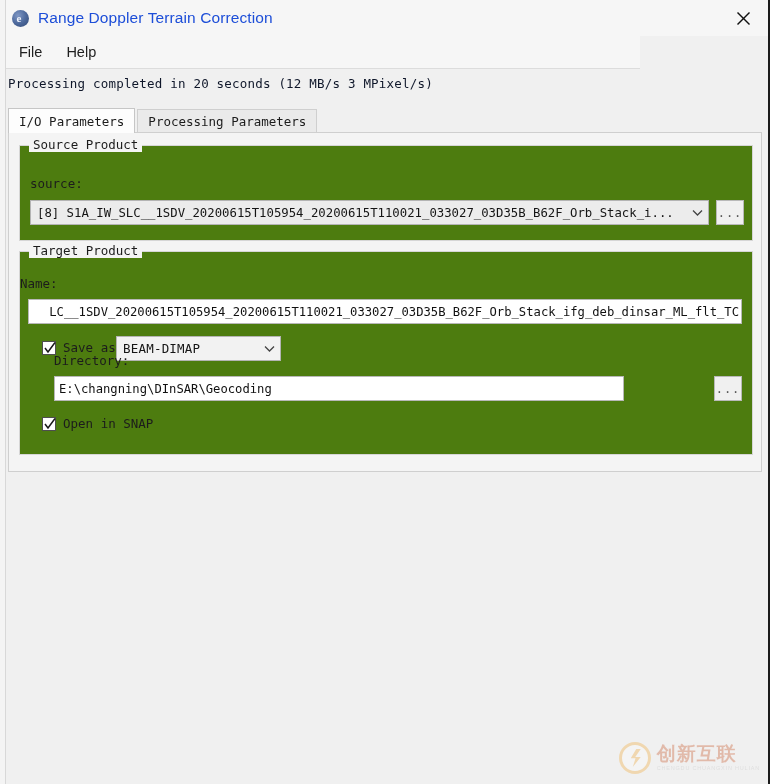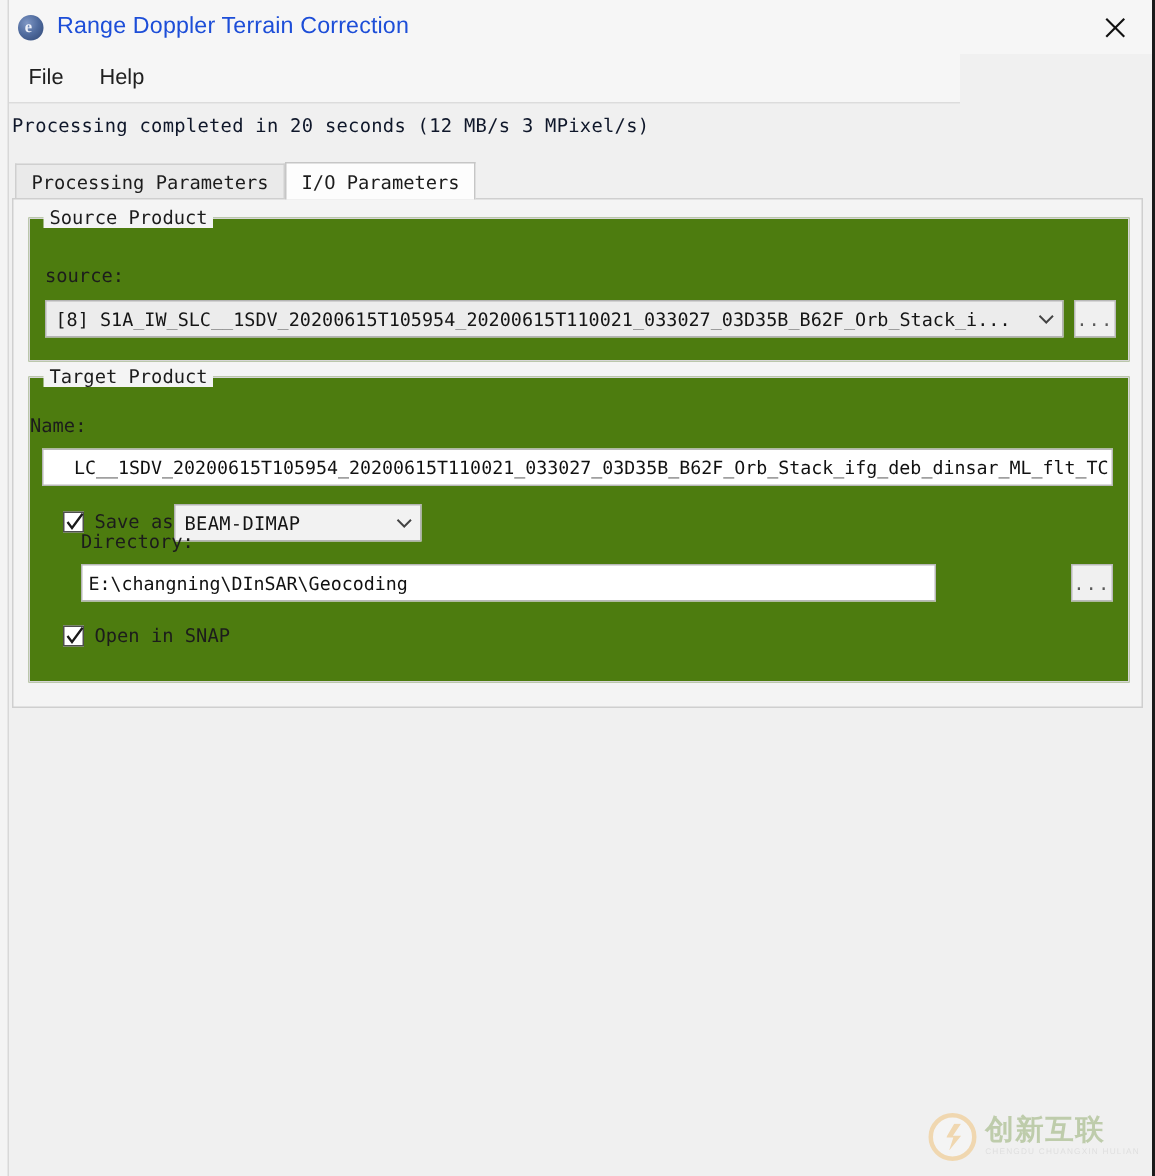--- a/index.html
+++ b/index.html
@@ -373,21 +373,21 @@
   }
   .watermark .wm-text {
     display: flex;
     flex-direction: column;
     line-height: 1;
   }
   .watermark .wm-cn {
     font-family: "DejaVu Sans", sans-serif;
     font-size: 19px;
     font-weight: bold;
-    color: #4d7c0f;
+    color: #c2410c;
     letter-spacing: 1px;
   }
   .watermark .wm-en {
     font-family: "Liberation Sans", sans-serif;
     font-size: 5.5px;
     color: #b6b6b6;
     letter-spacing: 0.8px;
     margin-top: 3px;
   }
 </style>
@@ -414,22 +414,22 @@
   </div>
 
   <div class="menubar">
     <div class="menu-item">File</div>
     <div class="menu-item">Help</div>
   </div>
 
   <div class="status-line">Processing completed in 20 seconds (12 MB/s 3 MPixel/s)</div>
 
   <div class="tabstrip">
+    <div class="tab active">I/O Parameters</div>
     <div class="tab inactive">Processing Parameters</div>
-    <div class="tab active">I/O Parameters</div>
   </div>
 
   <div class="tabpanel">
 
     <div class="groupbox" id="source-group">
       <div class="legend">Source Product</div>
 
       <div class="field-label" style="left:10px; top:30px;">source:</div>
 
       <div class="combo" id="source-combo">

